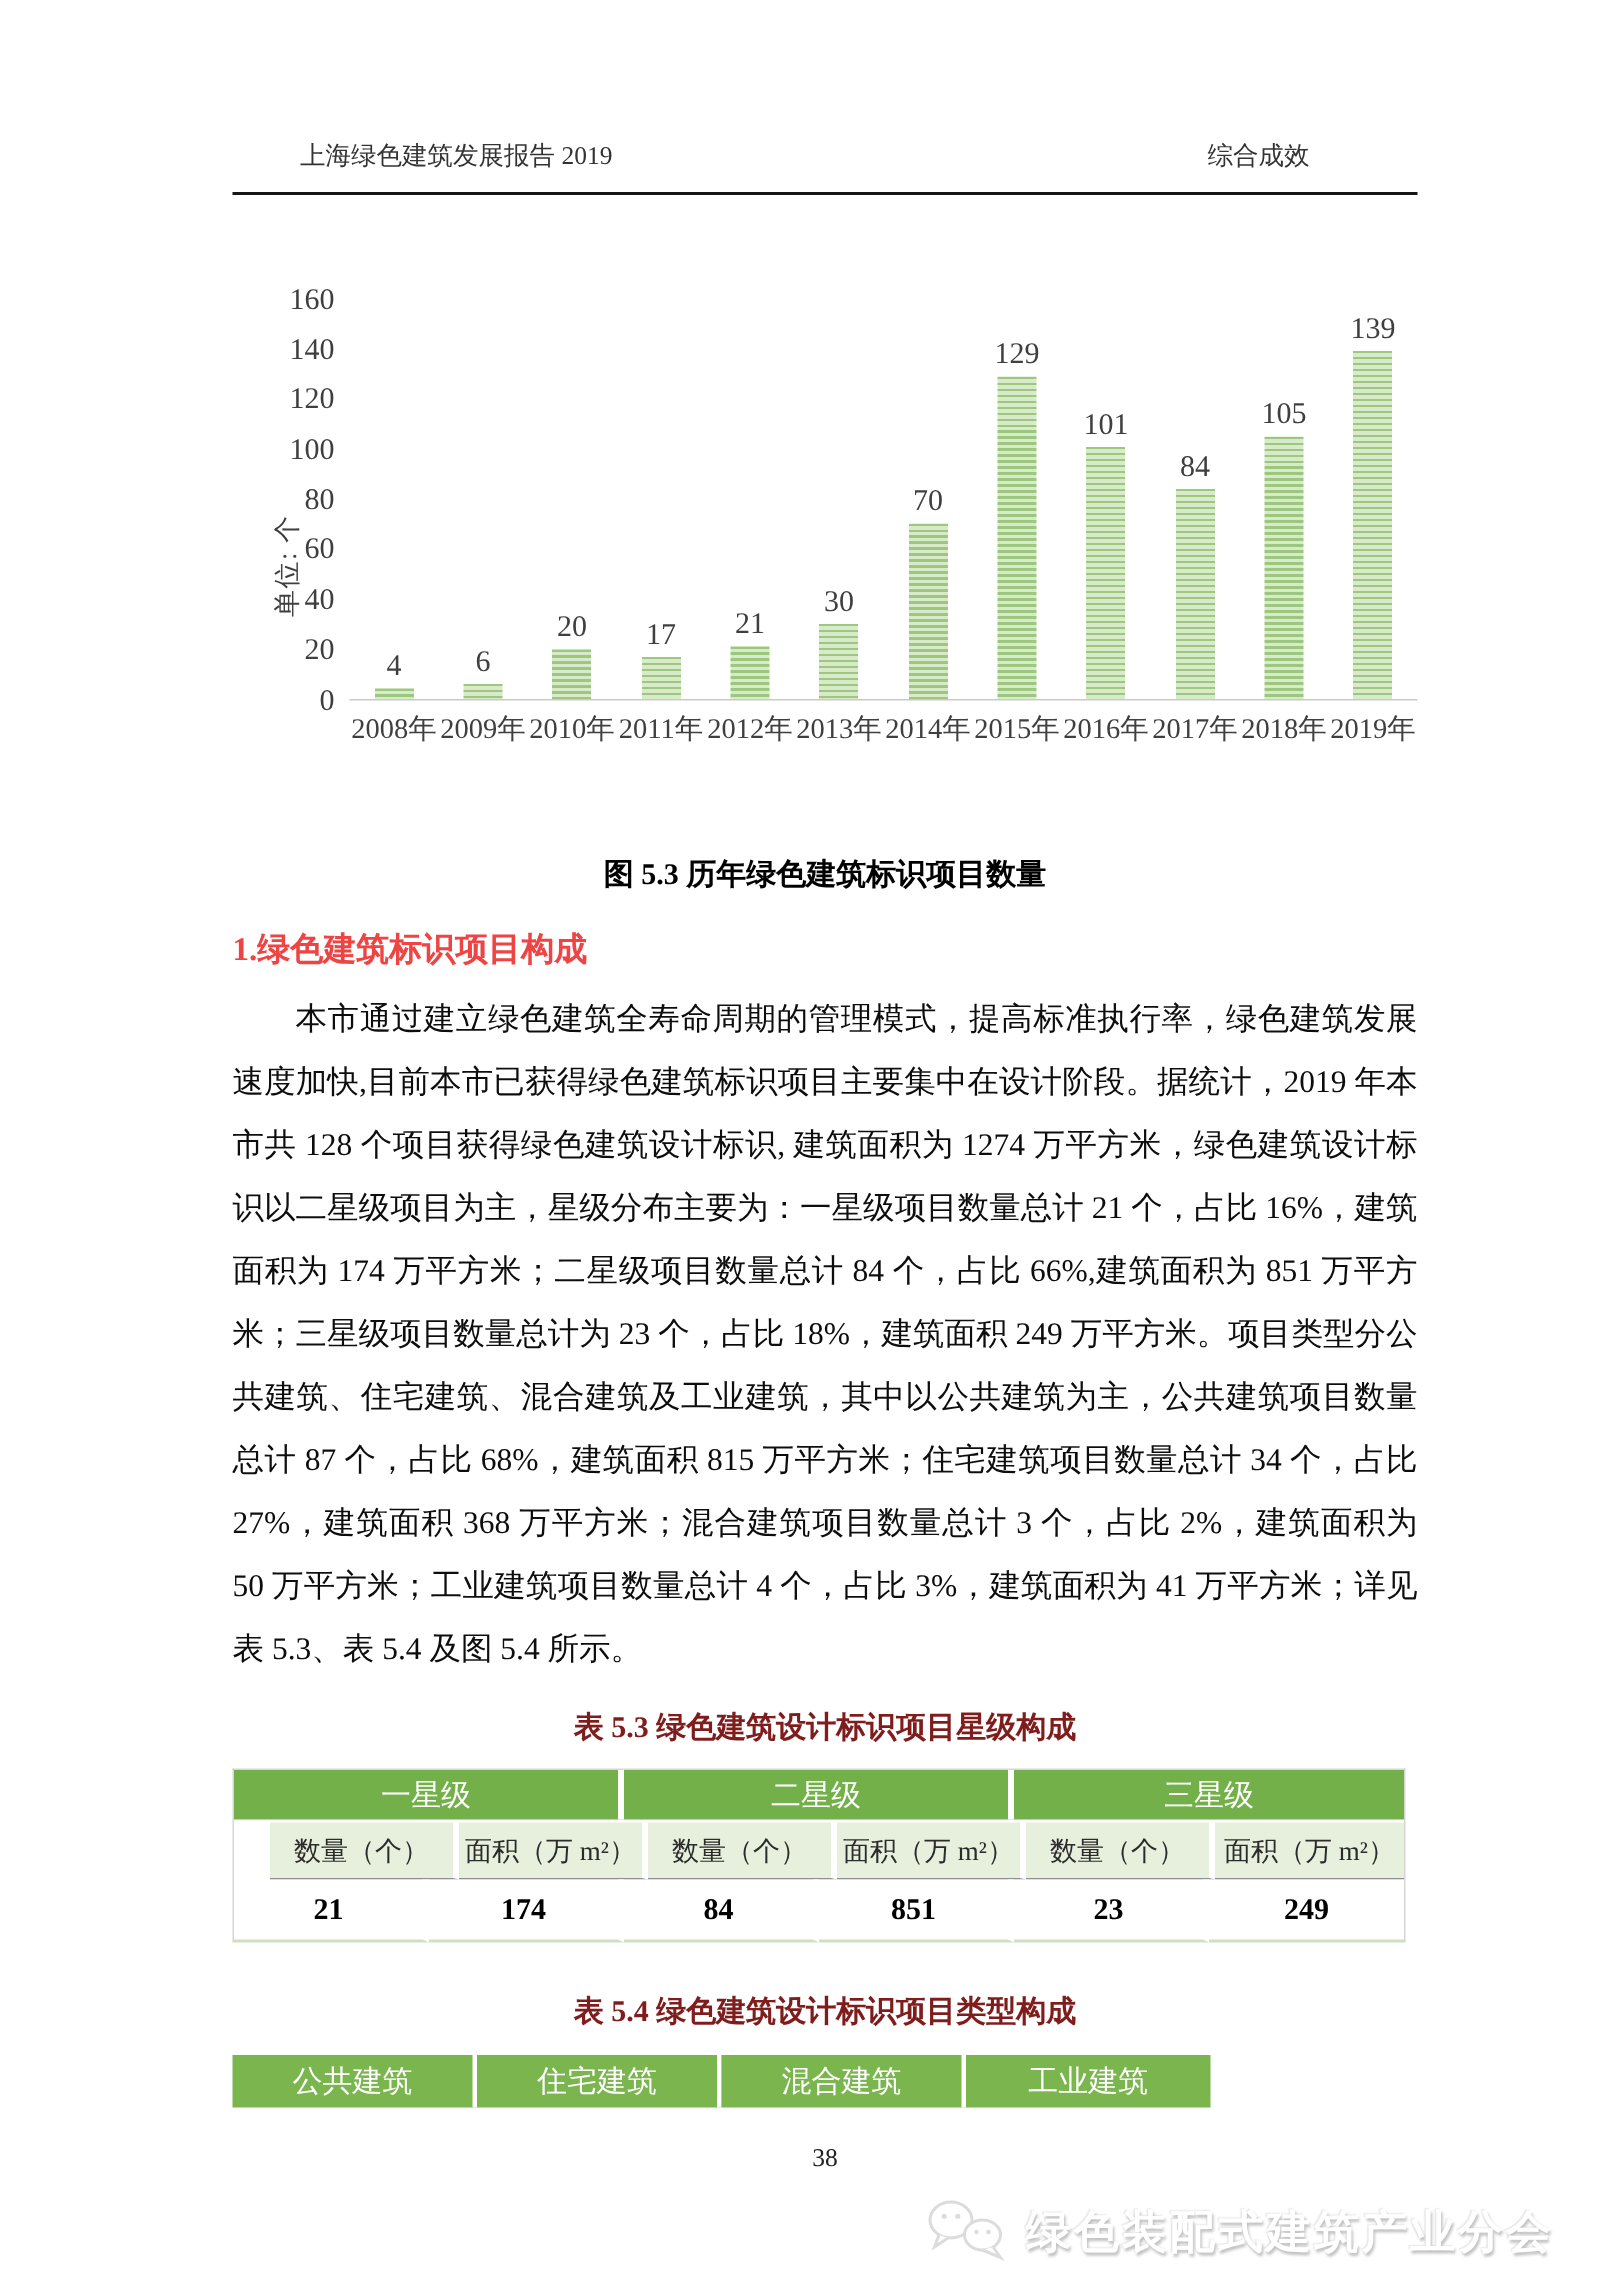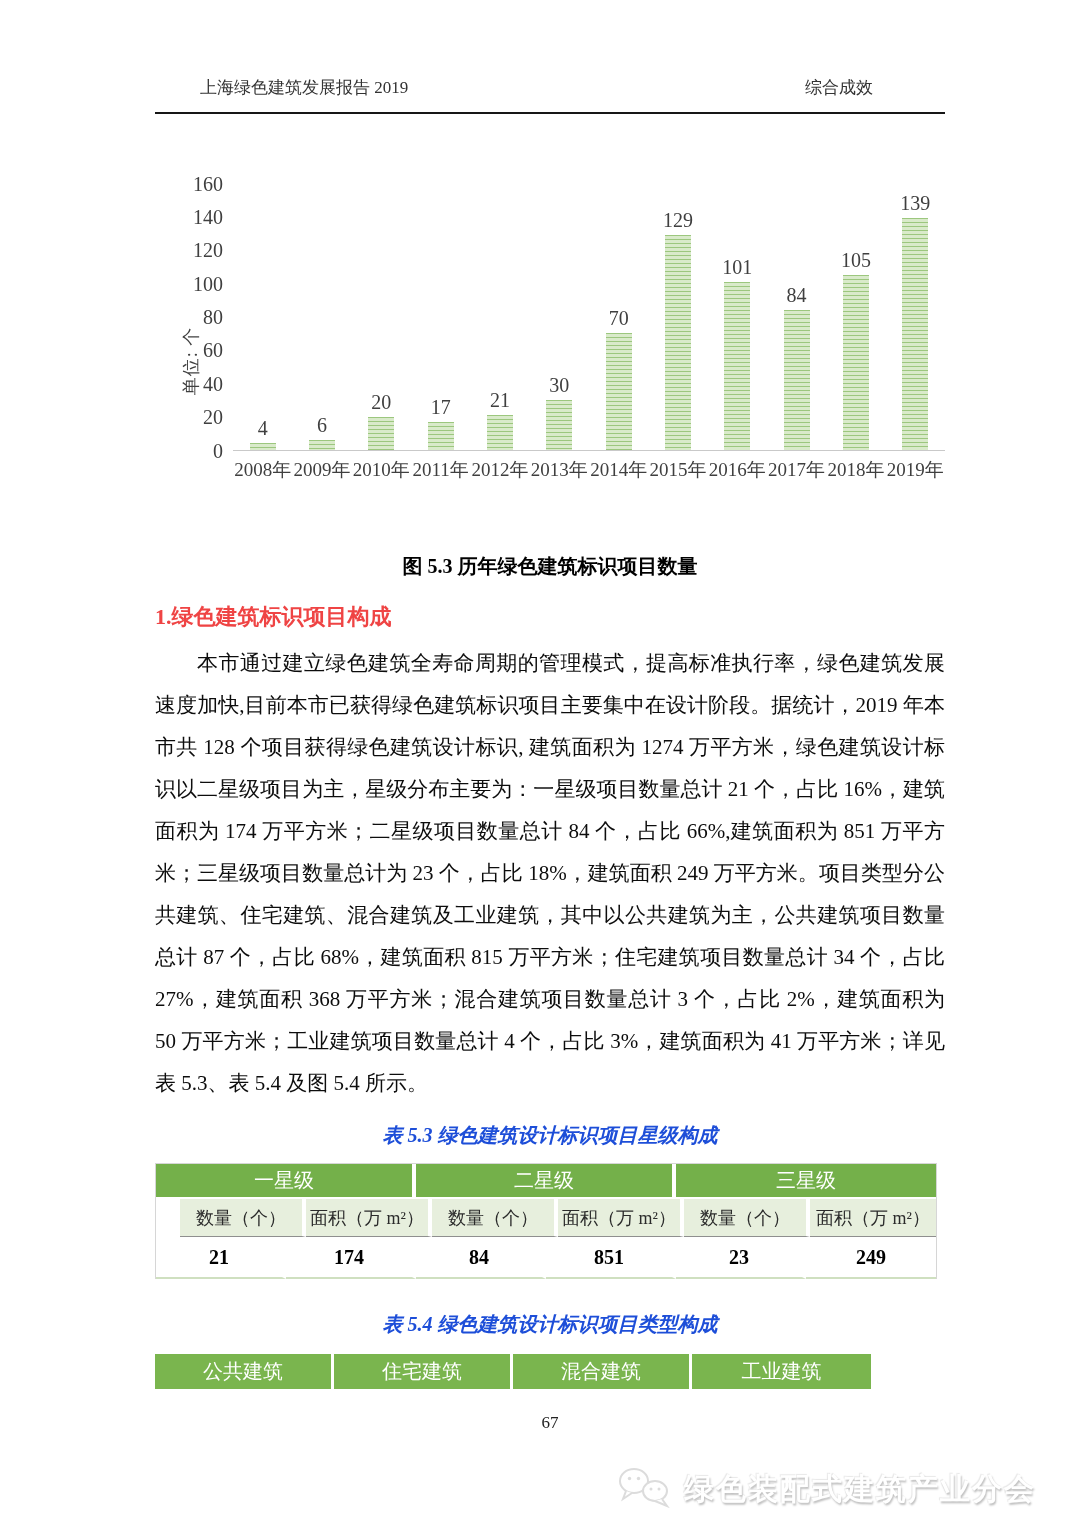--- a/index.html
+++ b/index.html
@@ -5,21 +5,21 @@
   * { margin:0; padding:0; box-sizing:border-box; }
   html,body { background:#ffffff; }
   .page {
     position:relative;
     width:1080px; height:1527px;
     background:#ffffff;
     font-family:"Liberation Serif", serif;
     color:#1a1a1a;
     overflow:hidden;
   }
-  .content { position:absolute; left:155px; top:0; width:790px; }
+  .content { position:absolute; left:155px; top:16px; width:790px; }
 
   
   .doc-header {
     margin-top:76px;
     padding:0 72px 0 45px;
     display:flex; justify-content:space-between;
     font-size:17px; color:#333333;
   }
   .header-rule {
     margin-top:13px;
@@ -76,21 +76,21 @@
   }
   .body-paragraph {
     margin-top:10px;
     font-size:21px; line-height:2.0;
     text-align:justify; text-indent:2em;
     color:#0d0d0d;
   }
 
   
   .table-caption {
-    text-align:center; font-size:20px; font-weight:bold; color:#1d4ed8;font-style:italic;
+    text-align:center; font-size:20px; font-weight:bold; color:#7f1d1d;
   }
   .t53-caption { margin-top:18px; }
   .t54-caption { margin-top:32px; }
 
   
   .t53 {
     margin-top:14px;
     width:782px;
     border-left:1px solid #d6d6d6; border-right:1px solid #d6d6d6;
     border-top:1px solid #d6d6d6;
@@ -116,21 +116,21 @@
     height:42px; display:flex; align-items:center; justify-content:center;
     font-size:20px; font-weight:bold;
     border-right:4px solid #ffffff;
     border-bottom:2px solid #cfe0c0;
   }
   .t53-row3 .cell:last-child { border-right:none; }
 
   
   .t54 {
     margin-top:16px;
-    width:716px;
+    width:652px;
     display:grid; grid-template-columns:repeat(4,1fr);
   }
   .t54 .cell {
     background:#7ab54e; color:#ffffff;
     height:35px; display:flex; align-items:center; justify-content:center;
     font-size:20px; border-right:3px solid #ffffff;
   }
   .t54 .cell:last-child { border-right:none; }
 
   .page-number {
@@ -281,21 +281,21 @@
 
     <div class="table-caption t54-caption">表 5.4  绿色建筑设计标识项目类型构成</div>
 
     <div class="t54">
       <div class="cell">公共建筑</div>
       <div class="cell">住宅建筑</div>
       <div class="cell">混合建筑</div>
       <div class="cell">工业建筑</div>
     </div>
 
-    <div class="page-number">67</div>
+    <div class="page-number">38</div>
   </div>
 
   <div class="watermark">
     <span>
       <svg width="58" height="44" viewBox="0 0 58 44" fill="none">
         <ellipse cx="18" cy="16" rx="14" ry="12" stroke="#dcdcdc" stroke-width="2"></ellipse>
         <path d="M10 26 L7 34 L16 28" stroke="#dcdcdc" stroke-width="2" fill="#ffffff"></path>
         <ellipse cx="39" cy="26" rx="12" ry="10" stroke="#dcdcdc" stroke-width="2" fill="#ffffff"></ellipse>
         <path d="M46 34 L51 41 L39 36" stroke="#dcdcdc" stroke-width="2" fill="#ffffff"></path>
         <circle cx="13.5" cy="13.5" r="1.7" fill="#dcdcdc"></circle>

